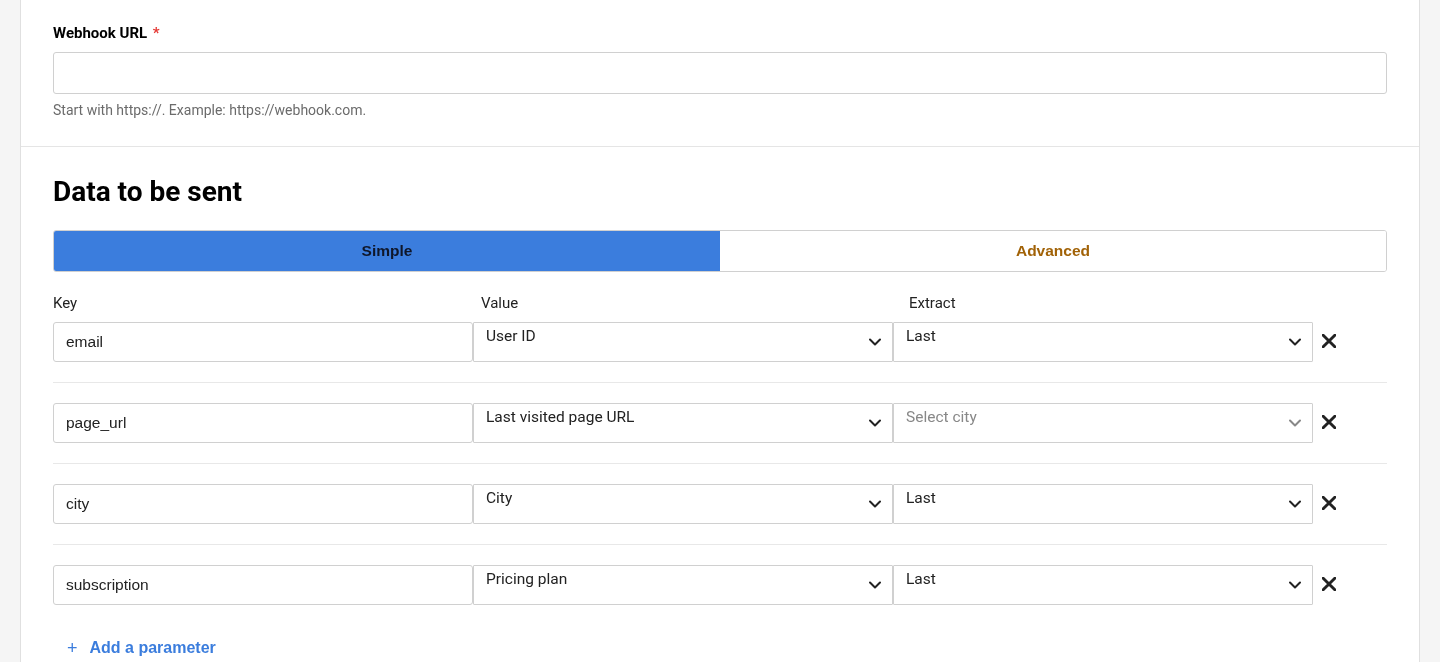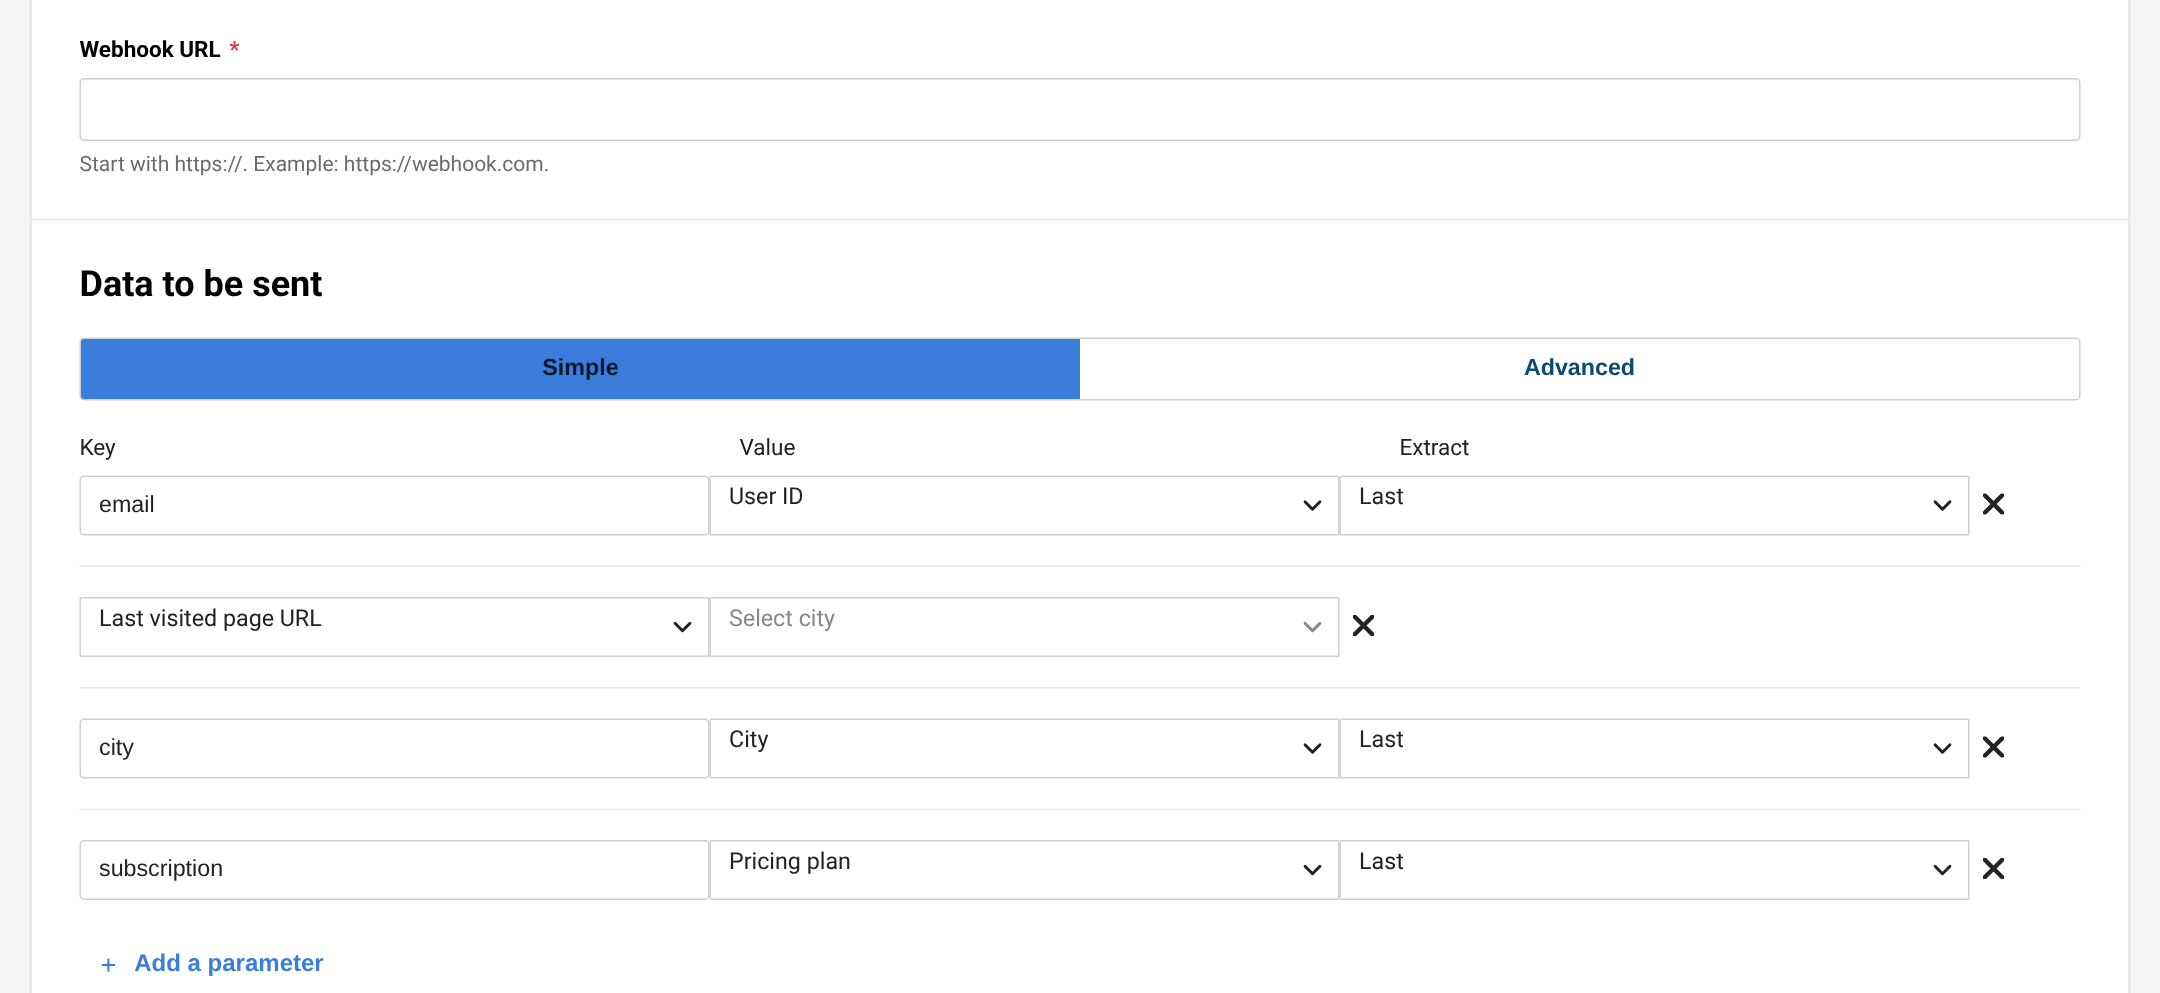--- a/index.html
+++ b/index.html
@@ -46,21 +46,21 @@
       font-size: 15px;
       color: #222;
       background: #fff;
     }
     .help-text {
       font-size: 14px;
       color: #6b6b6b;
       margin-top: 8px;
     }
     .section-title {
-      font-size: 24px;
+      font-size: 28px;
       font-weight: 700;
       color: #000;
       margin-bottom: 22px;
     }
     .tabs {
       display: flex;
       width: 100%;
       border: 1px solid #d0d0d0;
       border-radius: 3px;
       overflow: hidden;
@@ -69,31 +69,31 @@
     .tab {
       flex: 1;
       height: 40px;
       display: flex;
       align-items: center;
       justify-content: center;
       font-size: 15.5px;
       font-weight: 600;
       cursor: pointer;
       background: #fff;
-      color: #0c4a6e;
+      color: #a16207;
       border: none;
     }
     .tab.active {
       background: #3b7ddd;
       color: #0f172a;
     }
     .headers {
       display: grid;
       grid-template-columns: 420px 420px 420px 40px;
-      gap: 20px;
+      gap: 8px;
       margin-bottom: 10px;
     }
     .col-header {
       font-size: 15px;
       font-weight: 400;
       color: #222;
     }
     .rows {
       display: flex;
       flex-direction: column;
@@ -239,20 +239,21 @@
             </span>
         </div>
         <button class="remove-btn">
           <span><svg viewBox="0 0 12 12">
                 <path d="M1 1 L11 11 M11 1 L1 11" stroke="#222" stroke-width="2.5" stroke-linecap="round"></path>
               </svg></span>
         </button>
       </div>
 
       <div class="row">
+        <input type="text" class="key-input" value="page_url" style="">
         <div class="select-wrap">
           <div class="select">Last visited page URL</div>
           <span class="chevron">
               <svg viewBox="0 0 12 12">
                 <path d="M1 3.5 L6 8.5 L11 3.5" stroke="#222" stroke-width="2" fill="none" stroke-linecap="round" stroke-linejoin="round"></path>
               </svg>
             </span>
         </div>
         <div class="select-wrap">
           <div class="select placeholder">Select city</div>

